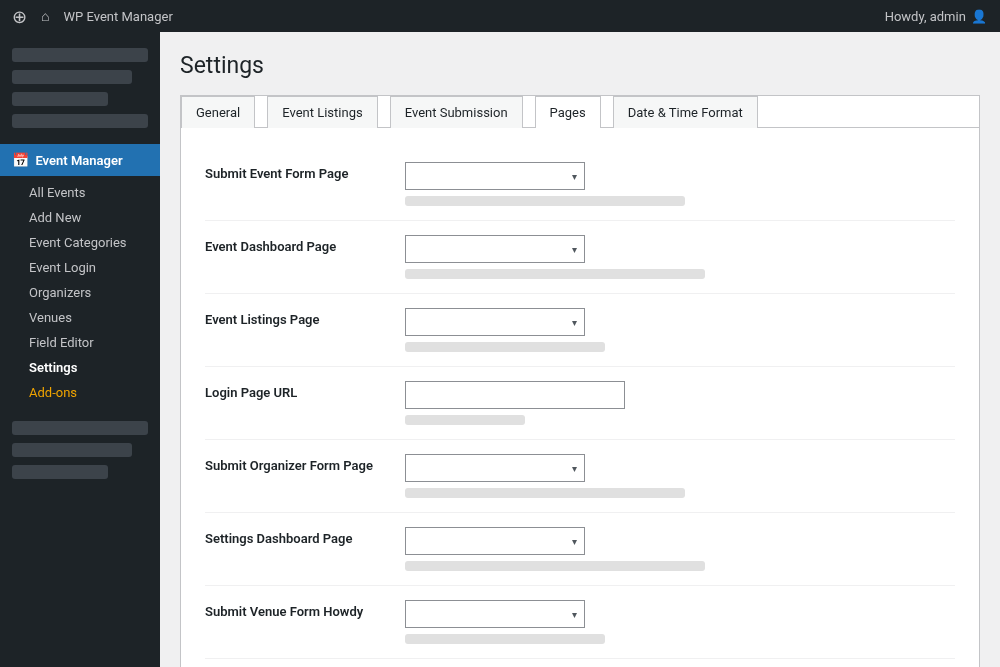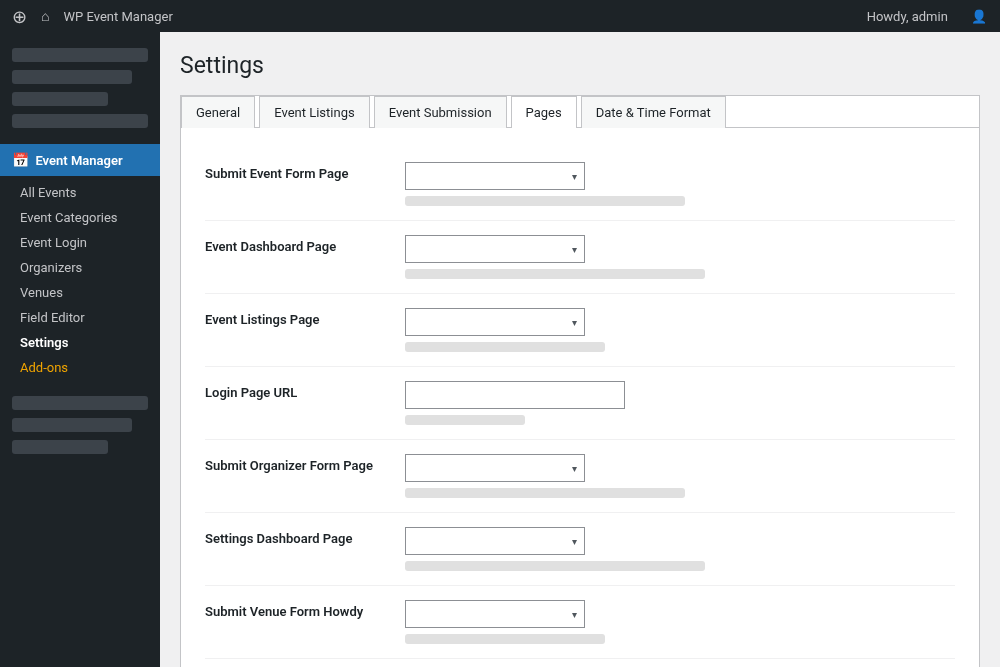--- a/index.html
+++ b/index.html
@@ -9,21 +9,21 @@
     .admin-bar {
       background: #1d2327;
       height: 32px;
       display: flex;
       align-items: center;
       padding: 0 12px;
       justify-content: space-between;
       flex-shrink: 0;
     }
     .admin-bar-left { display: flex; align-items: center; gap: 14px; }
-    .admin-bar-right { display: flex; align-items: flex-end; gap: 24px; color: #c3c4c7; font-size: 13px; }
+    .admin-bar-right { display: flex; align-items: flex-end; gap: 6px; color: #c3c4c7; font-size: 13px; }
     .wp-logo { color: #c3c4c7; font-size: 18px; }
     .home-icon { color: #c3c4c7; font-size: 14px; }
     .site-name { color: #c3c4c7; font-size: 13px; }
 
     
     .layout { display: flex; flex: 1; overflow: hidden; }
 
     
     .sidebar {
       width: 160px;
@@ -50,21 +50,21 @@
       padding: 8px 12px;
       font-size: 13px;
       font-weight: 600;
       display: flex;
       align-items: center;
       gap: 6px;
       cursor: pointer;
     }
     .sidebar-section-header .calendar-icon { font-size: 14px; }
 
-    .sidebar-nav { padding: 4px 0; }
+    .sidebar-nav { padding: 4px 9px; }
     .sidebar-nav a {
       display: block;
       padding: 5px 12px 5px 20px;
       color: #c3c4c7;
       text-decoration: none;
       font-size: 13px;
     }
     .sidebar-nav a.active { color: #fff; font-weight: 600; }
     .sidebar-nav a.orange { color: #f0a400; }
 
@@ -101,21 +101,21 @@
     }
     .tab {
       padding: 8px 14px;
       font-size: 13px;
       cursor: pointer;
       border: 1px solid transparent;
       border-bottom: none;
       color: #1d2327;
       text-decoration: none;
       background: #f6f7f7;
-      margin-right: 4px;
+      margin-right: 12px;
       margin-bottom: -1px;
       border-color: #c3c4c7;
     }
     .tab.active {
       background: #fff;
       border-bottom-color: #fff;
       color: #1d2327;
     }
 
     
@@ -216,20 +216,21 @@
     <div class="sidebar-placeholder long"></div>
     <div style="height:8px"></div>
 
     <div class="sidebar-group">
       <div class="sidebar-section-header">
         <span class="calendar-icon">📅</span>
         <span>Event Manager</span>
       </div>
       <nav class="sidebar-nav">
         <a href="#">All Events</a>
+        <a href="#">Add New</a>
         <a href="#">Event Categories</a>
         <a href="#">Event Login</a>
         <a href="#">Organizers</a>
         <a href="#">Venues</a>
         <a href="#">Field Editor</a>
         <a href="#" class="active">Settings</a>
         <a href="#" class="orange">Add-ons</a>
       </nav>
     </div>
 

